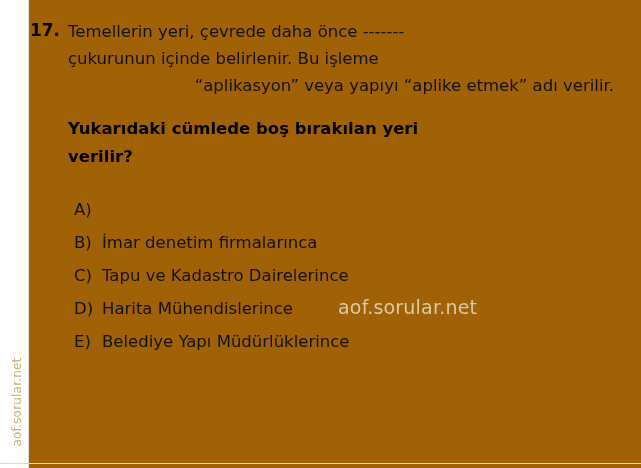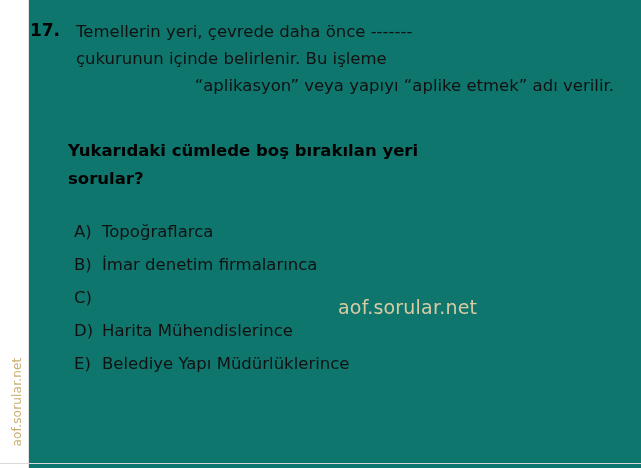--- a/index.html
+++ b/index.html
@@ -11,21 +11,21 @@
     width: 641px;
     height: 468px;
     font-family: "DejaVu Sans", sans-serif;
     color: #000000;
     position: relative;
     overflow: hidden;
   }
   #page {
     position: absolute;
     inset: 0;
-    background: #0f766e;
+    background: #a16207;
   }
   
   .left-strip {
     position: absolute;
     left: 0;
     top: 0;
     width: 28px;
     height: 468px;
     border-right: 1px solid #e2e2e2;
     background: #ffffff;
@@ -70,27 +70,26 @@
     top: 18px;
     width: 546px;
   }
 
   .stem {
     font-size: 16.5px;
     line-height: 27px;
     text-align: justify;
     text-justify: inter-word;
     color: #111;
-    margin-left: 8px;
   }
   .stem > div { text-align: justify; }
   .stem > div:last-child { text-align: right; }
 
   .prompt {
-    margin-top: 38px;
+    margin-top: 16px;
     font-size: 16.5px;
     line-height: 28px;
     font-weight: bold;
     text-align: justify;
     text-justify: inter-word;
     color: #000;
   }
   .prompt > div:last-child { text-align: left; }
 
   .options {
@@ -139,34 +138,34 @@
   <div class="content">
 
     <div class="stem">
       <div>Temellerin yeri, çevrede daha önce -------</div>
       <div>çukurunun içinde belirlenir. Bu işleme</div>
       <div>“aplikasyon” veya yapıyı “aplike etmek” adı verilir.</div>
     </div>
 
     <div class="prompt">
       <div>Yukarıdaki cümlede boş bırakılan yeri</div>
-      <div>sorular?</div>
+      <div>verilir?</div>
     </div>
 
     <div class="options">
       <div class="opt">
         <span class="opt-letter">A)</span>
-        <span class="opt-text">Topoğraflarca</span>
       </div>
       <div class="opt">
         <span class="opt-letter">B)</span>
         <span class="opt-text">İmar denetim firmalarınca</span>
       </div>
       <div class="opt">
         <span class="opt-letter">C)</span>
+        <span class="opt-text">Tapu ve Kadastro Dairelerince</span>
       </div>
       <div class="opt">
         <span class="opt-letter">D)</span>
         <span class="opt-text">Harita Mühendislerince</span>
       </div>
       <div class="opt">
         <span class="opt-letter">E)</span>
         <span class="opt-text">Belediye Yapı Müdürlüklerince</span>
       </div>
     </div>

